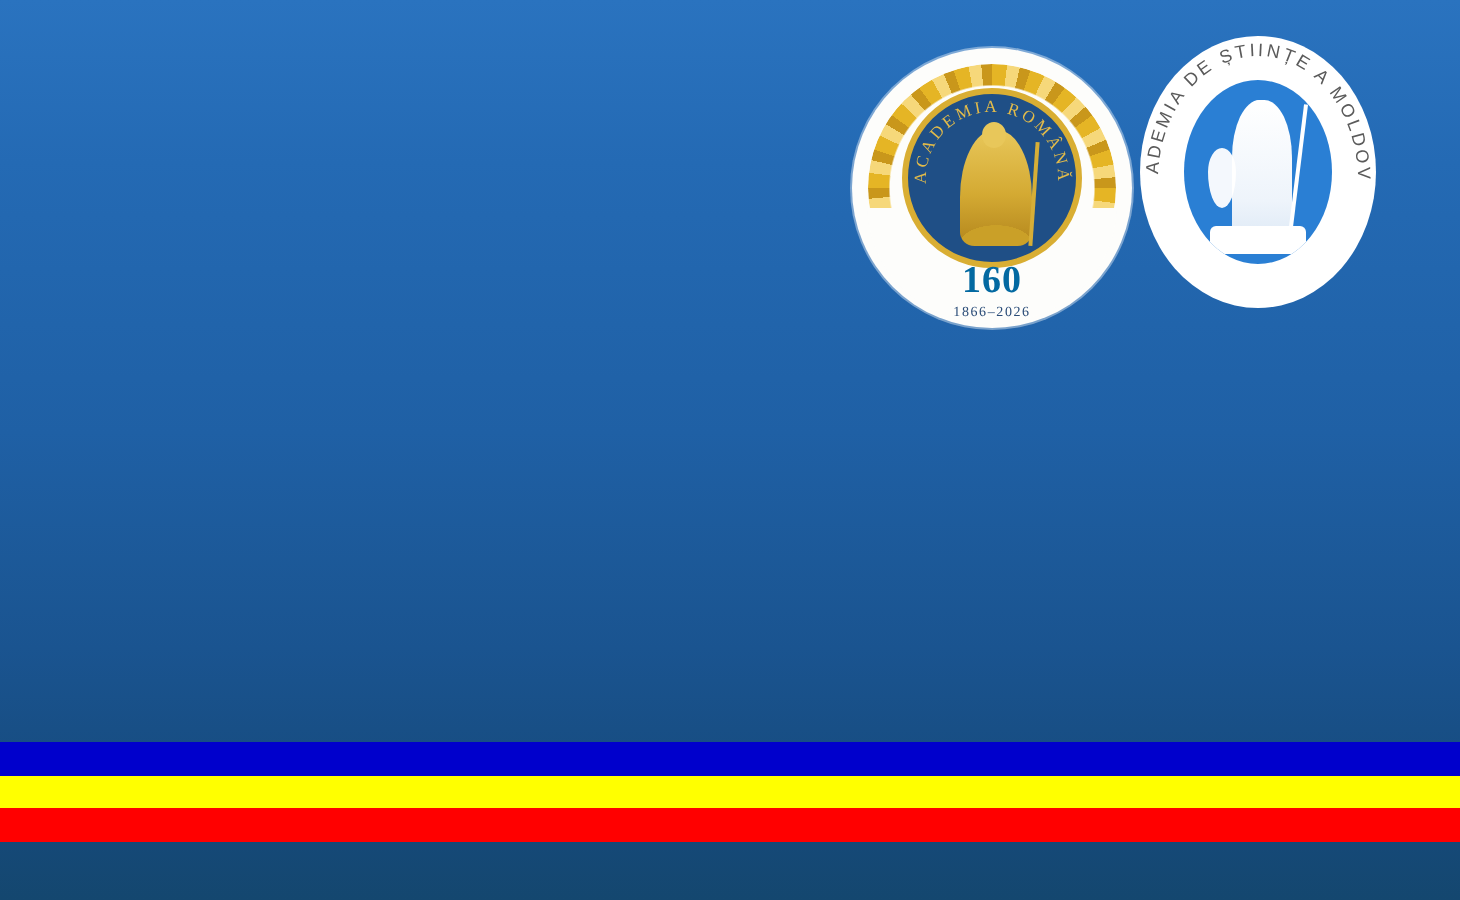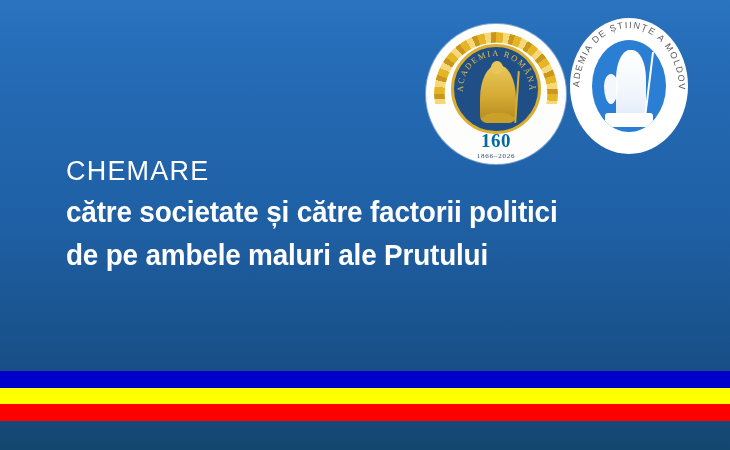--- a/index.html
+++ b/index.html
@@ -265,25 +265,20 @@
           </defs>
           <text font-family="Liberation Sans, sans-serif" font-size="9" fill="#5a5a5a" letter-spacing="1.5">
             <textPath href="#arc-asm" startOffset="50%" text-anchor="middle">ACADEMIA DE ȘTIINȚE A MOLDOVEI</textPath>
           </text>
         </svg>
       </div>
     </div>
 
   </div>
 
-  <div id="headline">
-    <div class="kicker">CHEMARE</div>
-    <div class="headline-line">către societate și către factorii politici</div>
-    <div class="headline-line">de pe ambele maluri ale Prutului</div>
-  </div>
 
   <div id="tricolor">
     <div class="stripe stripe-blue"></div>
     <div class="stripe stripe-yellow"></div>
     <div class="stripe stripe-red"></div>
   </div>
 
 </div>
 
 </body></html>

